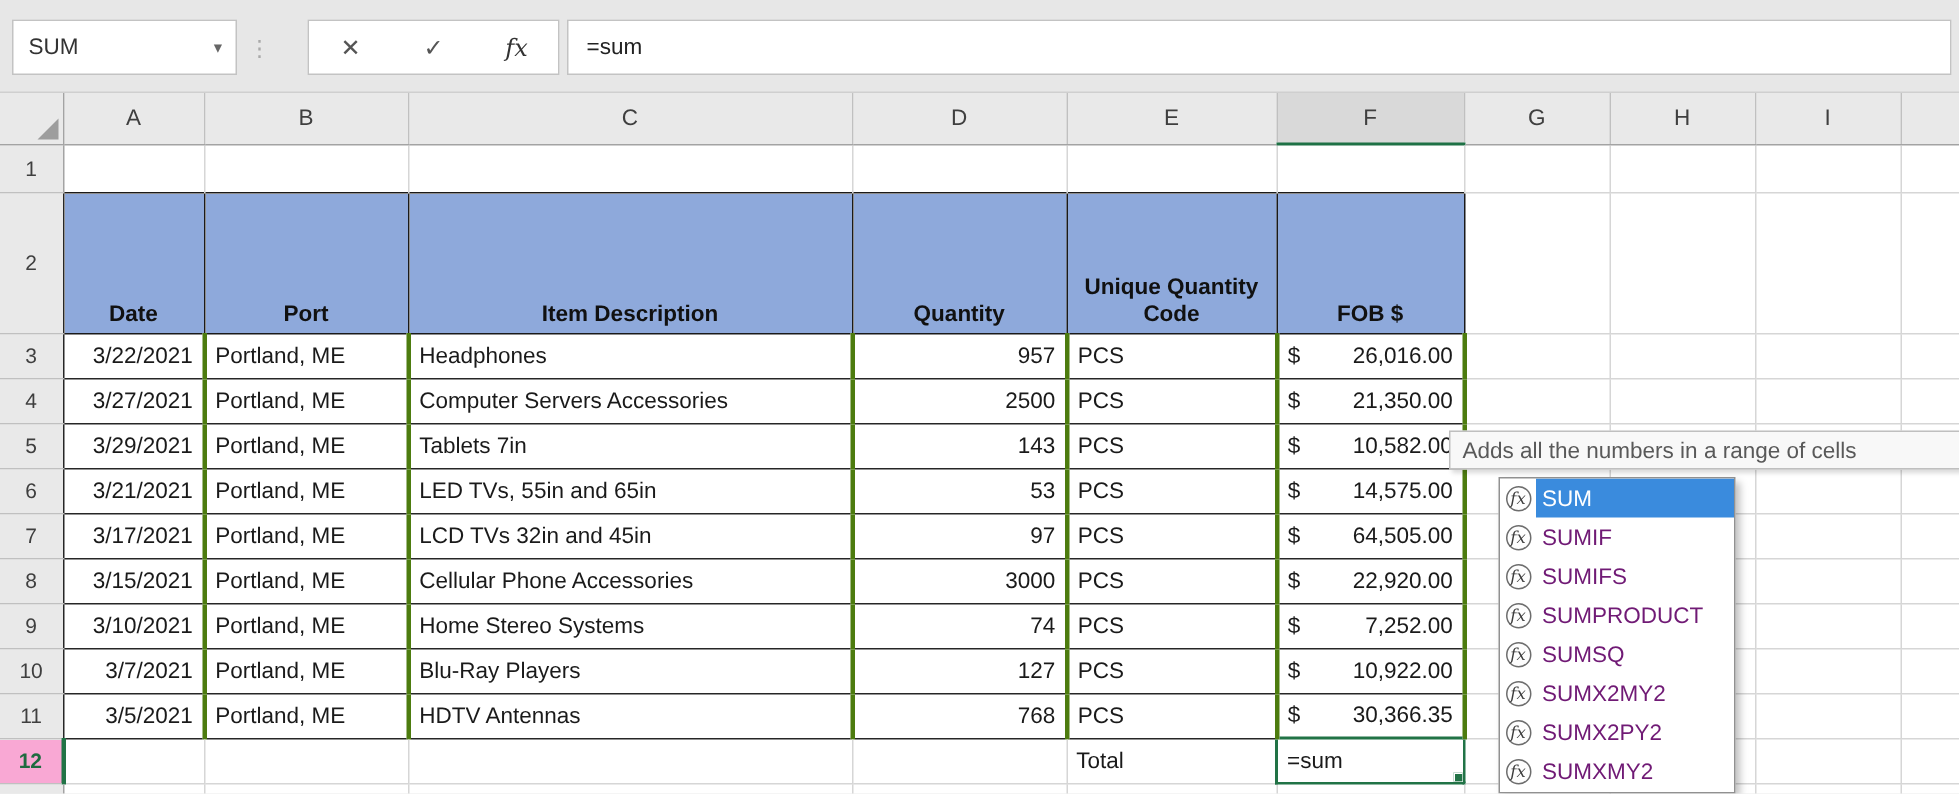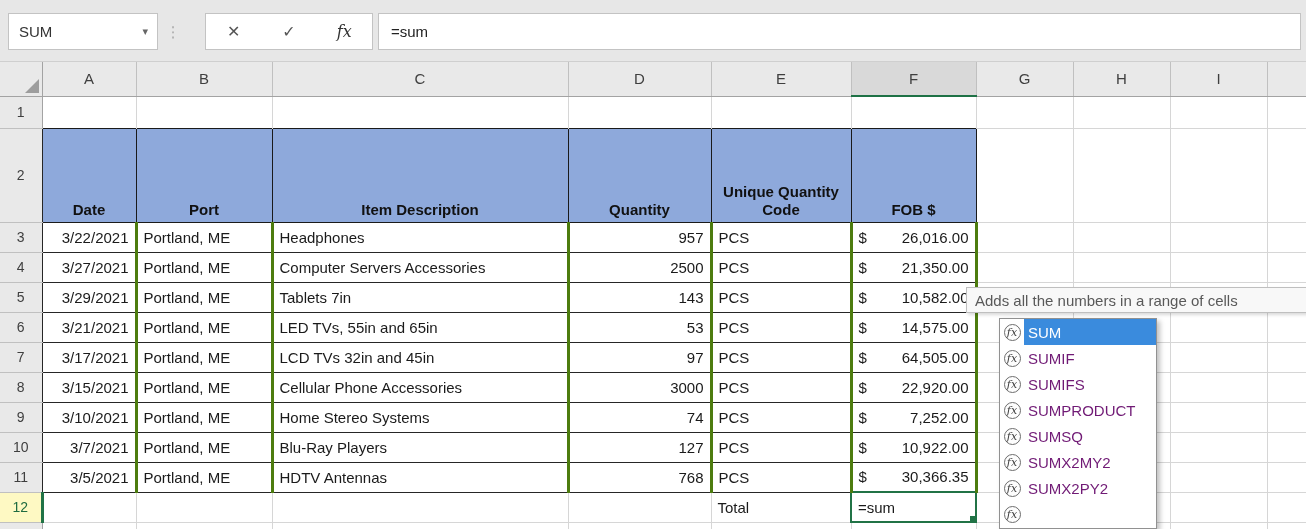--- a/index.html
+++ b/index.html
@@ -59,21 +59,21 @@
   .corner { position: relative; background: #e9e9e9; border-right: 1px solid #a3a3a3; border-bottom: 1px solid #a3a3a3; }
   .tri {
     position: absolute; right: 3px; bottom: 3px; width: 0; height: 0;
     border-left: 14px solid transparent; border-bottom: 14px solid #9d9d9d;
   }
   .rh {
     background: #e9e9e9; border-right: 1px solid #a3a3a3; border-bottom: 1px solid #c0c0c0;
     text-align: center; font-size: 14px; color: #3f3f3f;
   }
   .rh.dk { border-right: 1px solid #262626; }
-  .rh.selrow { background: #fef9c3; color: #1f6b40; border-right: 3px solid #217346; }
+  .rh.selrow { background: #f9a8d4; color: #1f6b40; border-right: 3px solid #217346; font-weight: bold; }
   .cell {
     background: #fff; border-right: 1px solid #d6d6d6; border-bottom: 1px solid #d6d6d6;
     font-size: 15px; padding: 0 6px;
   }
   .cell.nb { border-bottom: none; }
   .thead {
     background: #8ea9db; border: 1px solid #1a1a1a;
     font-weight: bold; text-align: center; vertical-align: bottom;
     font-size: 15px; color: #111; padding: 0 2px 3px 2px;
     white-space: normal; line-height: 1.2;
@@ -431,14 +431,15 @@
   <div class="dd-item">
     <span class="fx-ico">
         <i>fx</i>
       </span>
     <span class="dd-label">SUMX2PY2</span>
   </div>
   <div class="dd-item">
     <span class="fx-ico">
         <i>fx</i>
       </span>
+    <span class="dd-label">SUMXMY2</span>
   </div>
 </div>
 
 </body></html>

